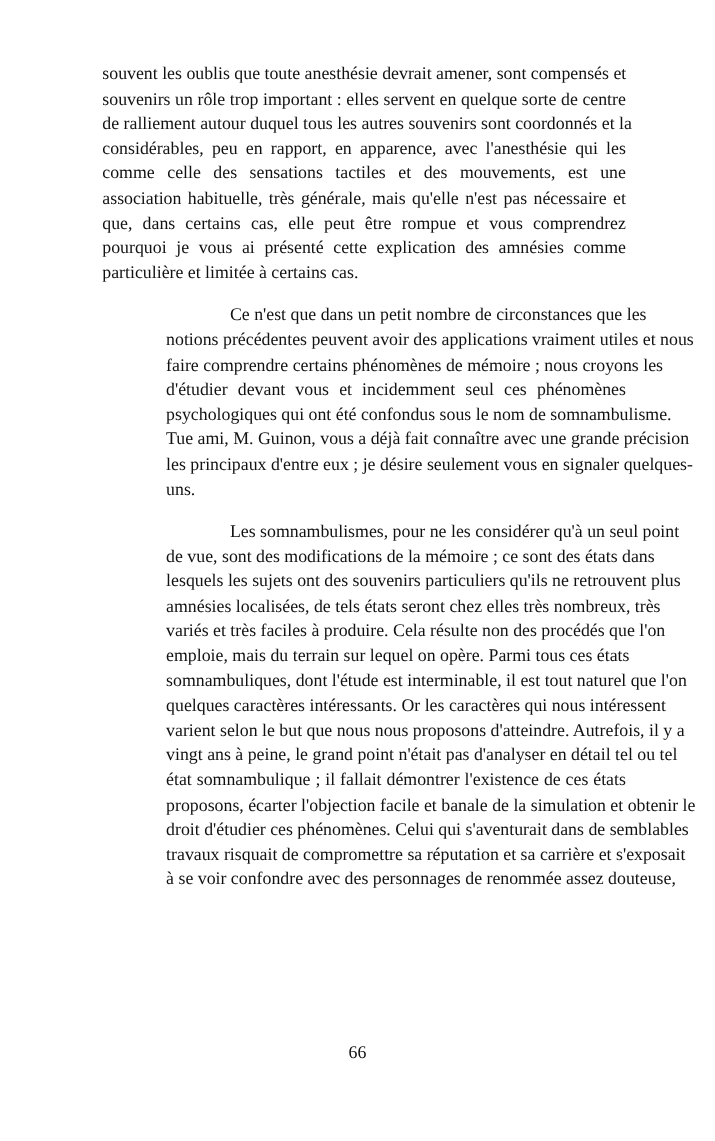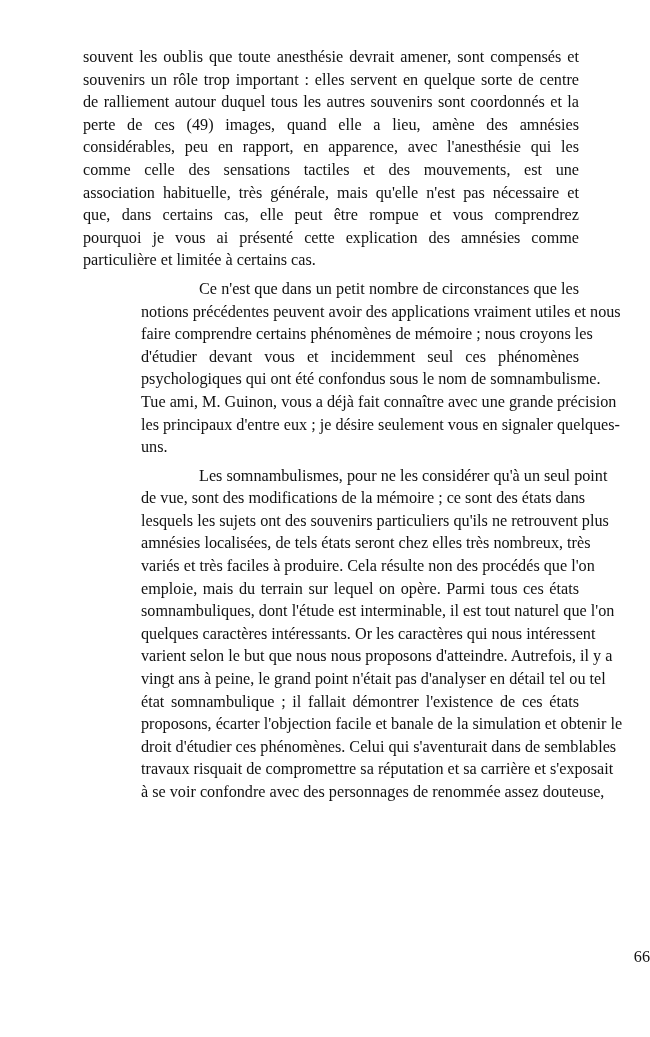--- a/index.html
+++ b/index.html
@@ -8,45 +8,44 @@
       position: absolute;
       left: 77px;
       top: 40px;
       width: 508px;
       font-family: "Liberation Serif", serif;
       font-size: 16.2px;
       line-height: 22.6px;
       color: #111111;
       text-align: justify;
     }
-    .page p { margin: 6px; }
+    .page p { margin: 16px; }
     .page p.indent { text-indent: 58px; }
     .page p.noindent { text-indent: 0; }
     .line { display: block; text-align: justify; text-align-last: justify; white-space: nowrap; }
     .line.last { text-align-last: left; }
     .folio {
       position: absolute;
       left: 0;
       width: 650px;
       top: 948px;
-      text-align: right;
+      text-align: center;
       font-family: "Liberation Serif", serif;
       font-size: 16.2px;
       color: #111111;
     }
   </style>
 </head>
 <body>
 
 <div class="page">
   <p class="noindent">
     <span class="line">souvent les oublis que toute anesthésie devrait amener, sont compensés et</span>
     <span class="line">souvenirs un rôle trop important : elles servent en quelque sorte de centre</span>
     <span class="line">de ralliement autour duquel tous les autres souvenirs sont coordonnés et la</span>
-    <span class="line">perte de ces (49) images, quand elle a lieu, amène des amnésies</span>
     <span class="line">considérables, peu en rapport, en apparence, avec l'anesthésie qui les</span>
     <span class="line">comme celle des sensations tactiles et des mouvements, est une</span>
     <span class="line">association habituelle, très générale, mais qu'elle n'est pas nécessaire et</span>
     <span class="line">que, dans certains cas, elle peut être rompue et vous comprendrez</span>
     <span class="line">pourquoi je vous ai présenté cette explication des amnésies comme</span>
     <span class="line last">particulière et limitée à certains cas.</span>
   </p>
   <p class="indent">
     <span class="line" style="padding-left:58px">Ce n'est que dans un petit nombre de circonstances que les</span>
     <span class="line">notions précédentes peuvent avoir des applications vraiment utiles et nous</span>

